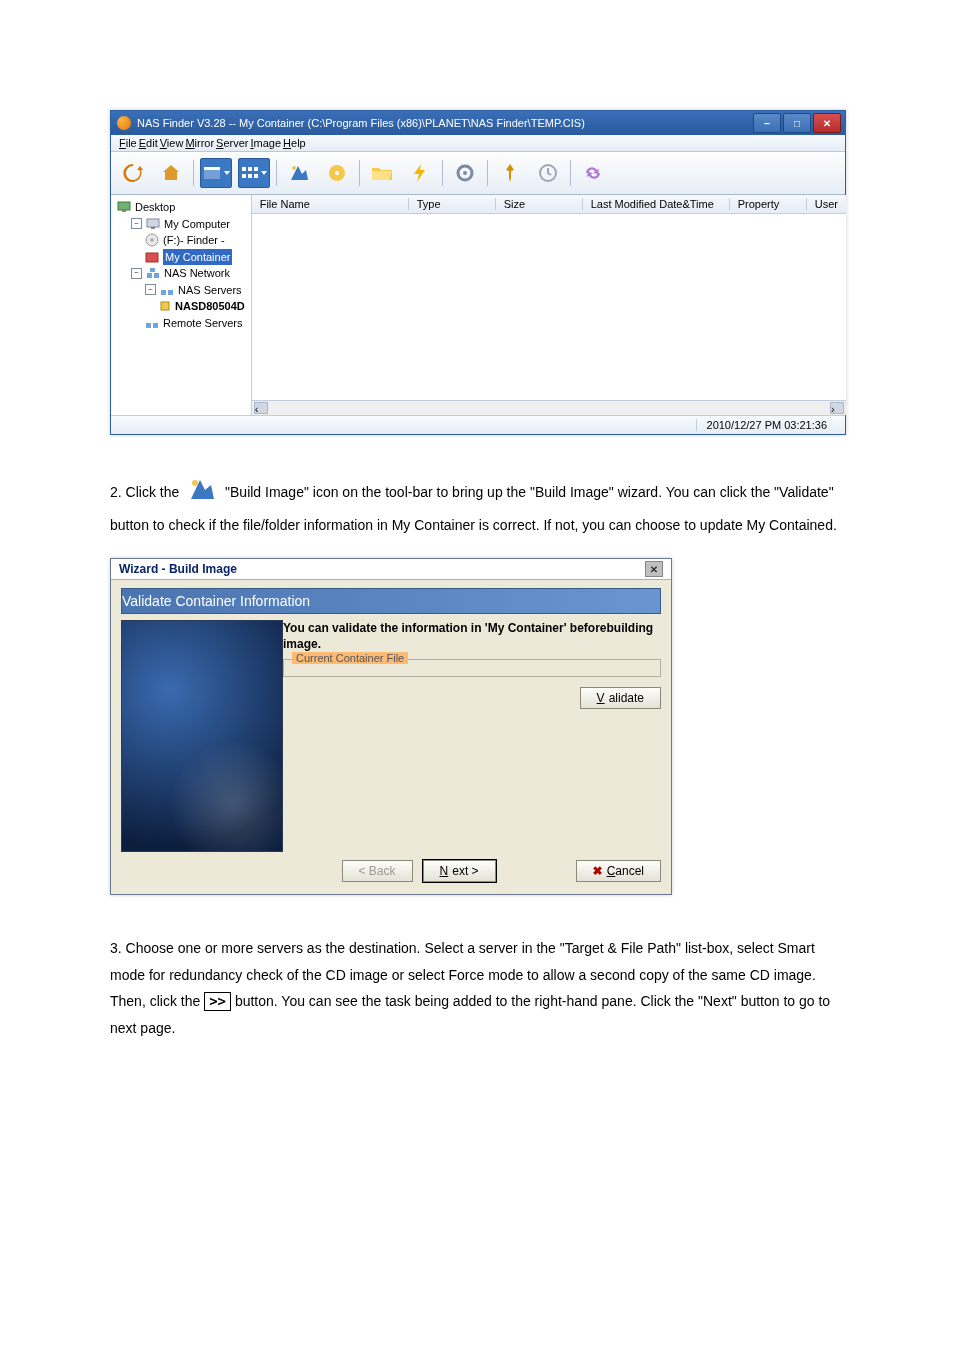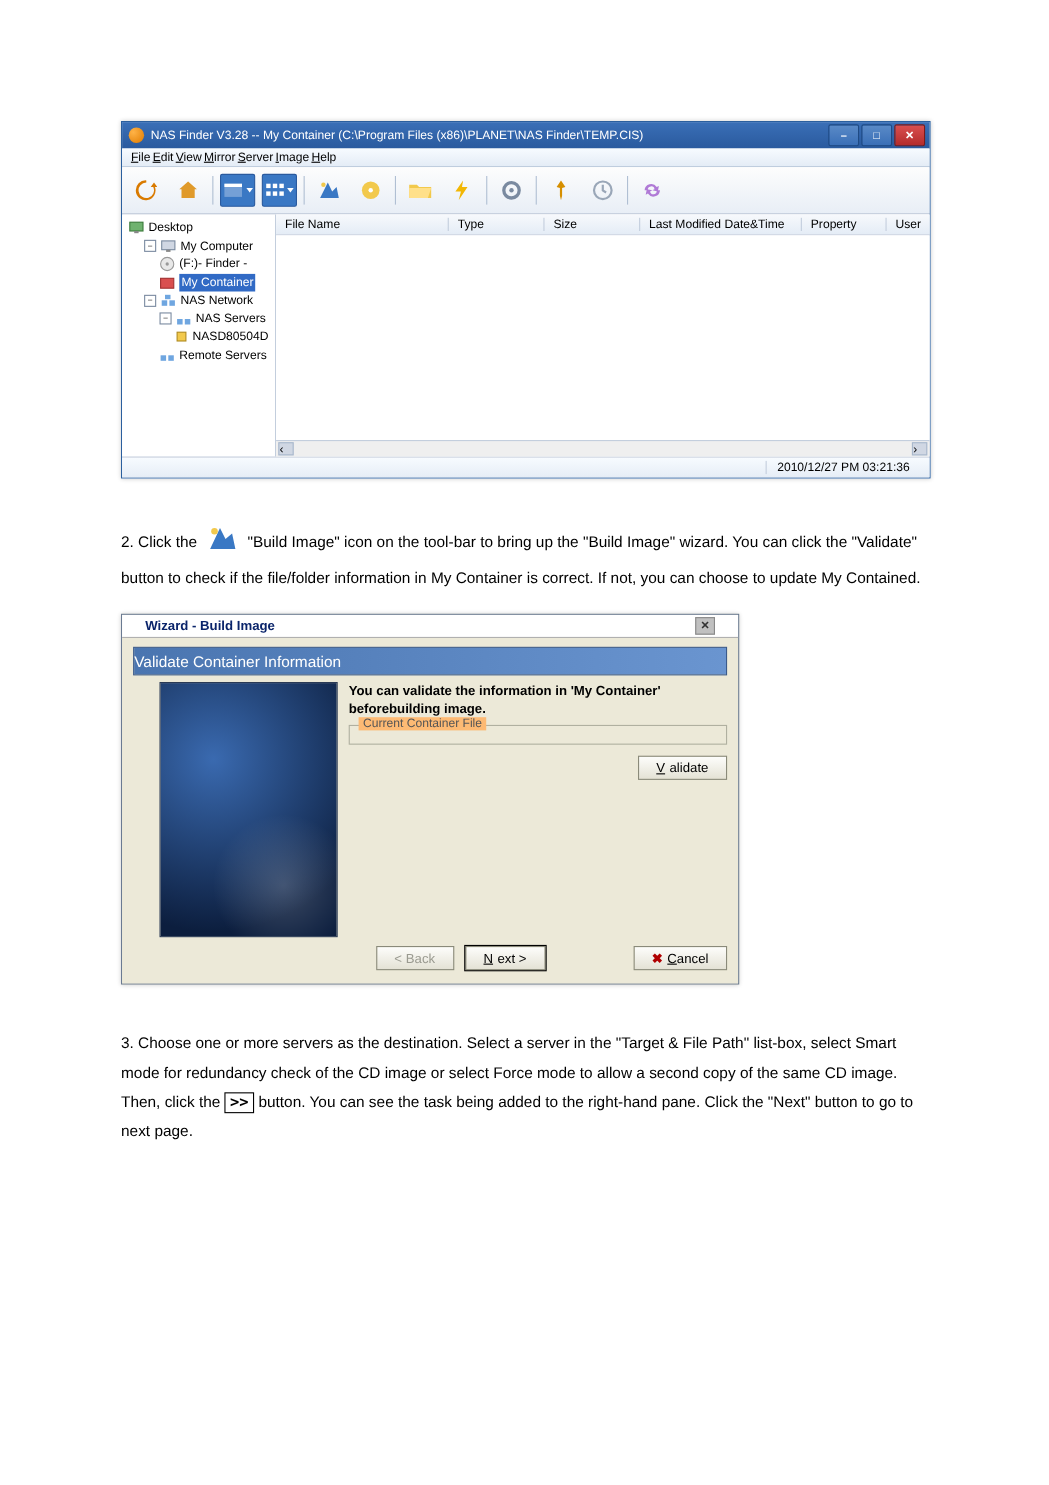--- a/index.html
+++ b/index.html
@@ -79,21 +79,21 @@
   }
   .tree {
     width:200px;
     border-right:1px solid #c3cedd;
     padding:4px 6px;
     line-height:1.5;
   }
   .tree-item { display:flex;align-items:center;gap:4px;white-space:nowrap;}
   .tree .indent1{padding-left:14px;}
   .tree .indent2{padding-left:28px;}
-  .tree .indent3{padding-left:42px;}
+  .tree .indent3{padding-left:42px;font-weight:bold;}
   .expander{width:9px;height:9px;border:1px solid #7a8aa0;display:inline-flex;align-items:center;justify-content:center;font-size:8px;line-height:1;color:#333;background:#fff;}
   .hl { background:#316ac5;color:#fff;padding:0 2px;}
   .listview { flex:1;display:flex;flex-direction:column;}
   .lv-header {
     display:flex;
     background:linear-gradient(to bottom,#f7f9fc,#e4ecf6);
     border-bottom:1px solid #c3cedd;height:18px;align-items:center;
   }
   .lv-col { padding:0 8px;border-right:1px solid #c3cedd;font-size:11px;}
   .lv-body{flex:1;background:#fff;}
@@ -119,34 +119,34 @@
   .wizard {
     width:560px;
     border:1px solid #6a7a92;
     margin:20px 0 40px 0;
     font-size:12px;
     background:#ece9d8;
     box-shadow:0 0 4px rgba(0,0,0,0.2);
   }
   .wz-title{
     display:flex;justify-content:space-between;align-items:center;
-    height:20px;background:#fff;padding:0 21px;font-weight:bold;color:#0a246a;
+    height:20px;background:#fff;padding:0 8px;font-weight:bold;color:#0a246a;
     border-bottom:1px solid #b0b0b0;
   }
   .wz-close{width:16px;height:14px;background:#c0c0c0;border:1px solid #888;display:flex;align-items:center;justify-content:center;font-size:10px;font-weight:bold;color:#333;}
   .wz-body{
     padding:8px 10px 12px 10px;
     background:#ece9d8;
   }
   .wz-banner{
     background:linear-gradient(to right,#4a75b0,#6a95d0);
     color:#fff;padding:4px 0;font-size:14px;margin-bottom:6px;
     border:1px solid #3a5a8a;
   }
-  .wz-columns{display:flex;gap:10px;margin-left:24px;}
+  .wz-columns{display:flex;}
   .wz-img{
     width:160px;height:230px;
     background:
       radial-gradient(circle at 70% 80%, rgba(255,255,255,0.2), transparent 30%),
       radial-gradient(circle at 30% 30%, #3a6ab0, #0c1e3e 80%);
     border:1px solid #2a3a55;
   }
   .wz-right{flex:1;}
   .wz-desc{font-weight:bold;font-size:12px;line-height:1.35;margin-bottom:6px;}
   .wz-group{

